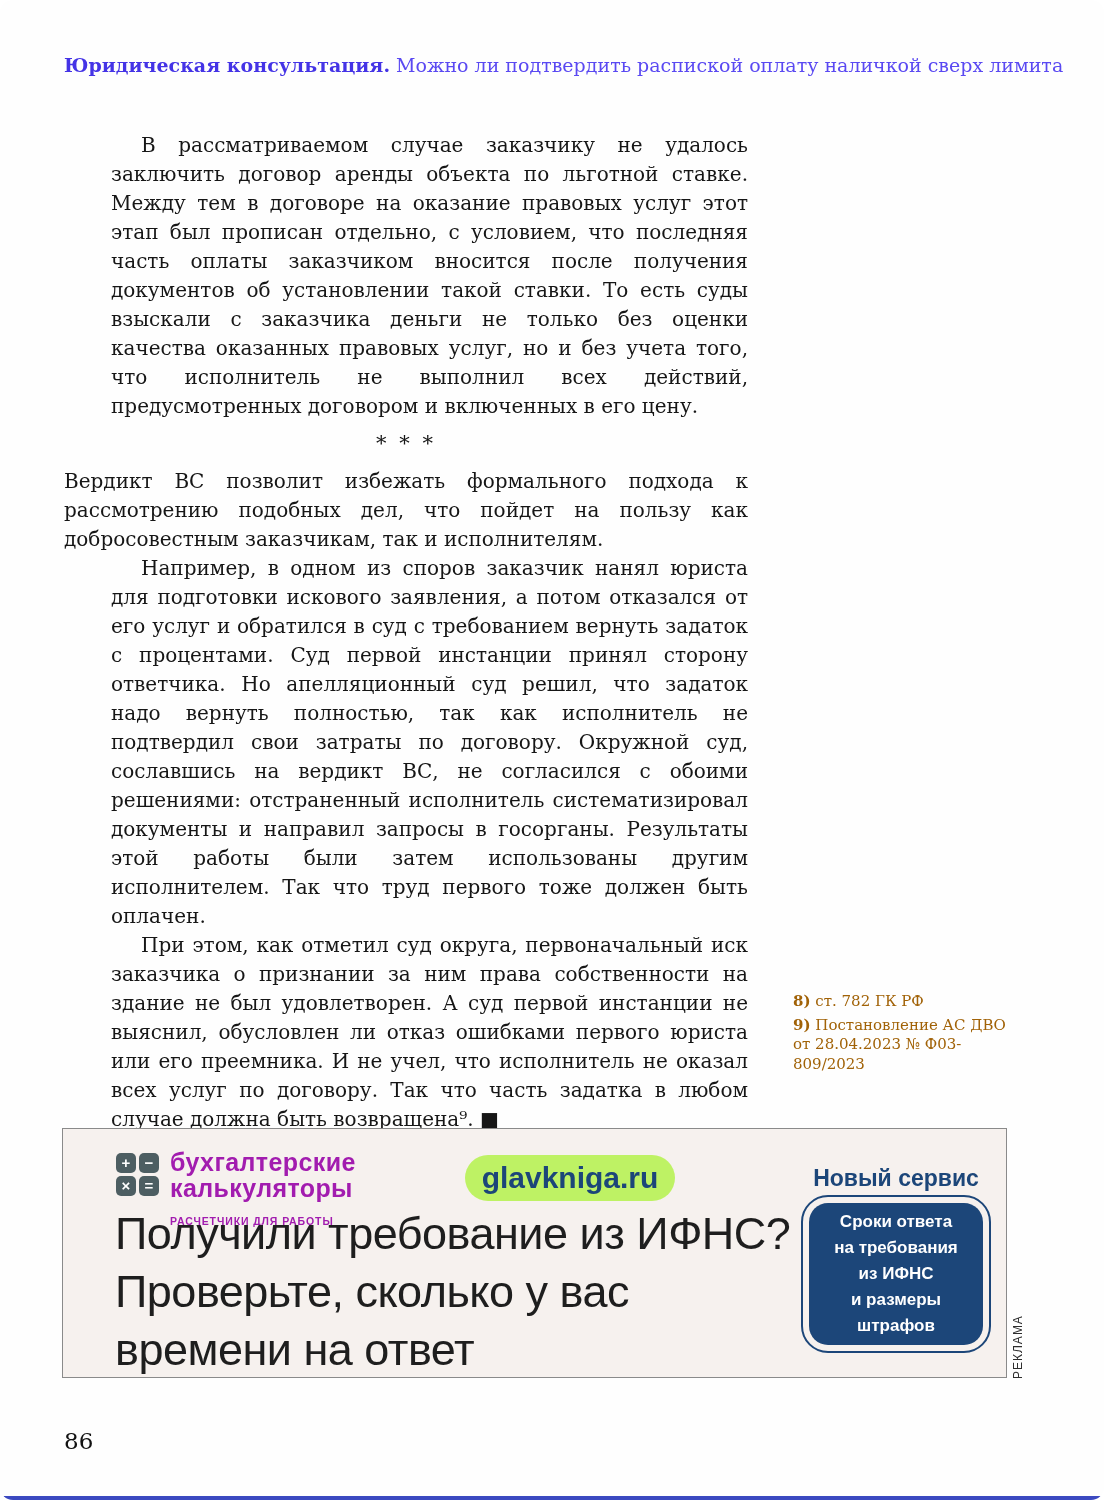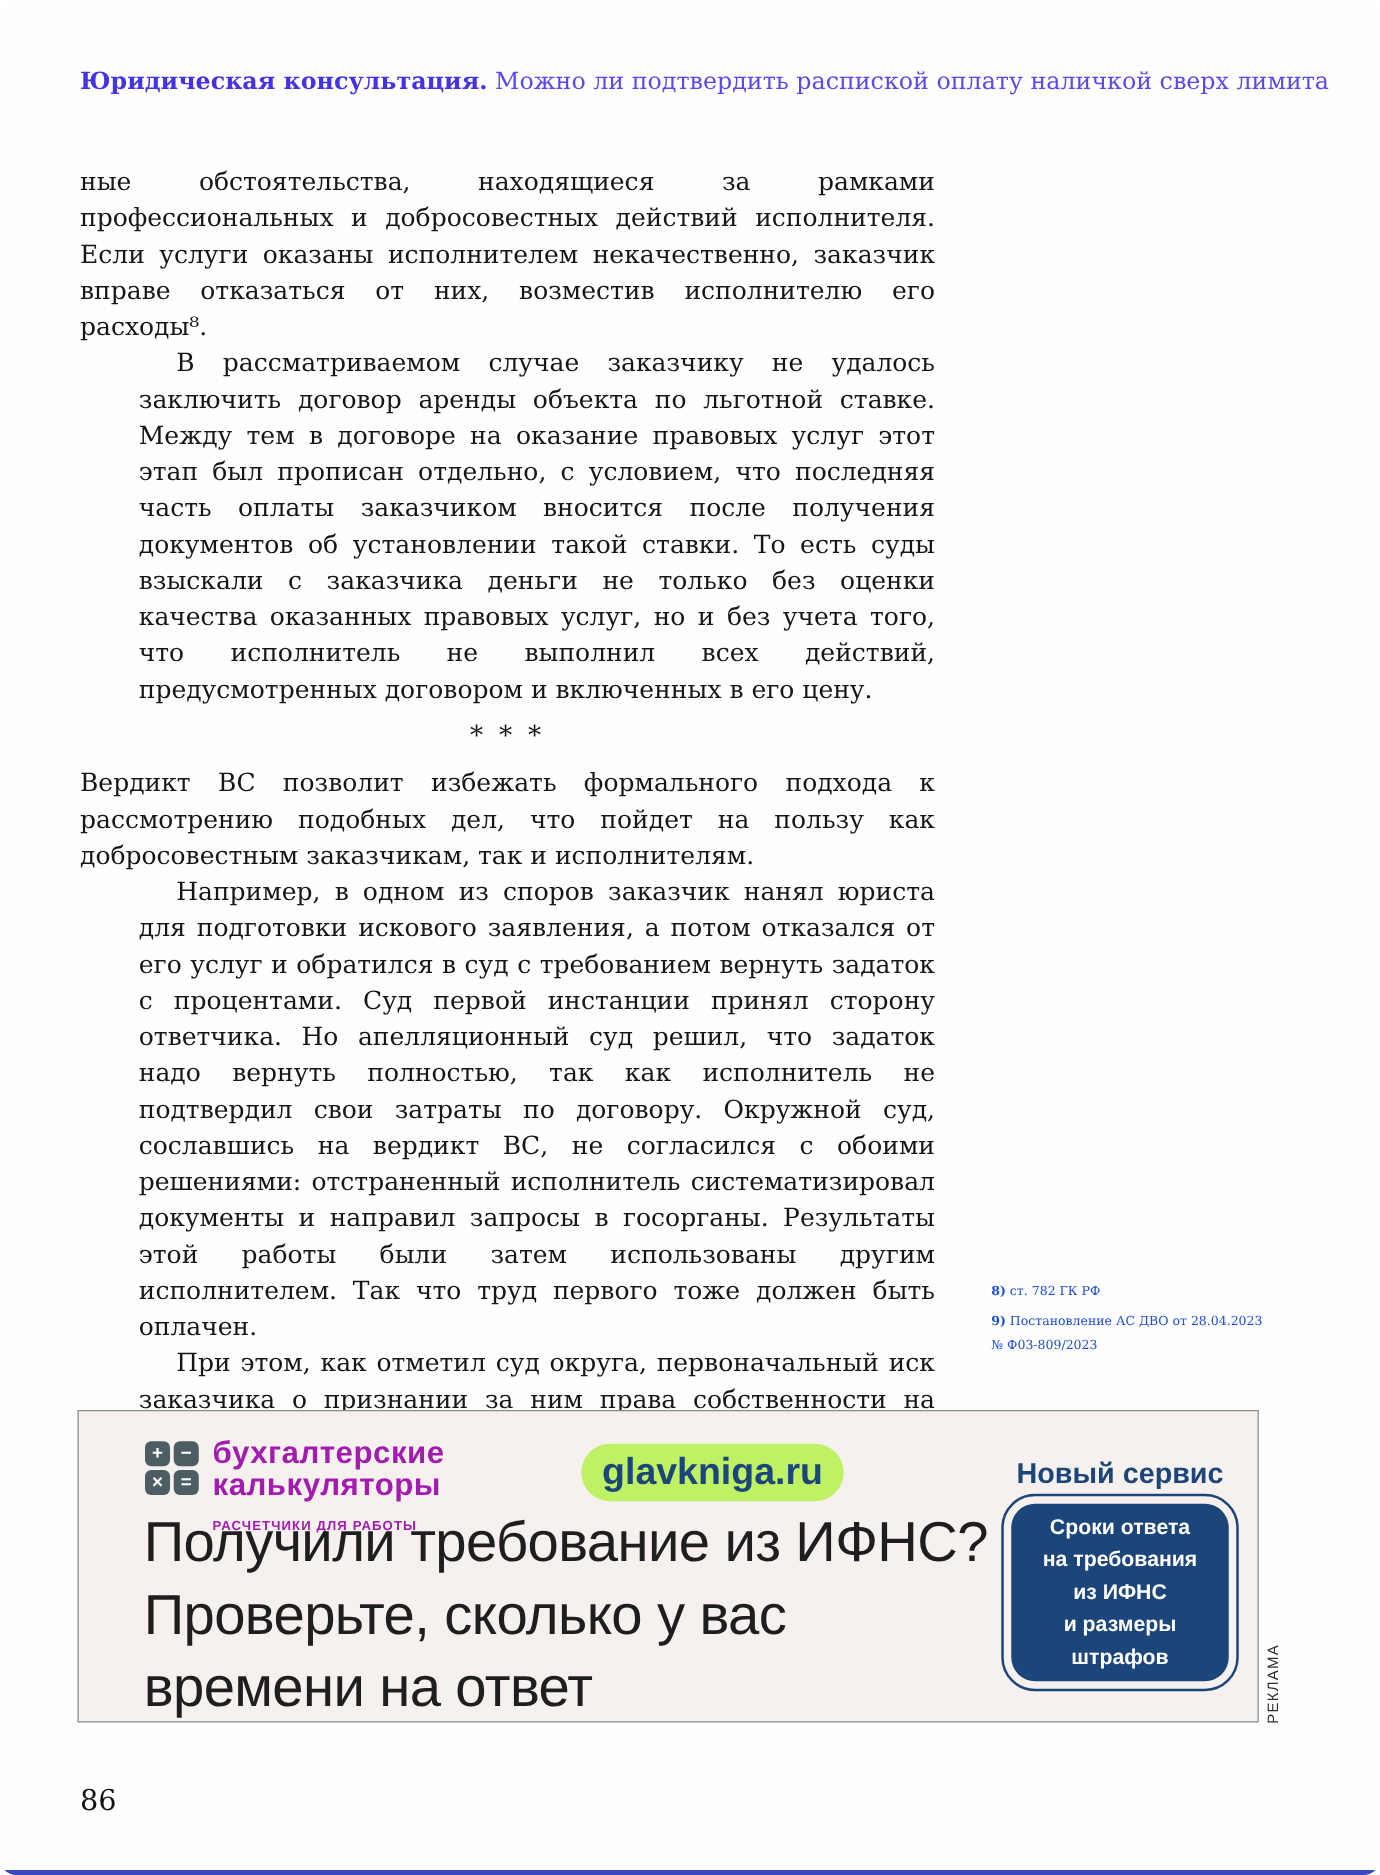--- a/index.html
+++ b/index.html
@@ -13,22 +13,22 @@
   .header-rest { color:#5a49f2; }
 
   
   .body-col { position:absolute; left:64px; top:131px; width:684px; color:#161616;
               font-size:20px; line-height:29px; text-align:justify; }
   .para { margin:0; }
   .para.indent { text-indent:30px;margin-left:47px; }
   .separator { text-align:center; font-size:21px; letter-spacing:3px; padding:8px 0 9px; color:#161616; }
 
   
-  .footnotes { position:absolute; left:793px; top:1024px; width:222px; font-size:10px;
-               line-height:19.5px; color:#1d4ed8; }
+  .footnotes { position:absolute; left:793px; top:992px; width:222px; font-size:15px;
+               line-height:19.5px; color:#a16207; }
   .footnote { margin-bottom:4px; }
   .footnote b { font-weight:700; }
 
   
   .ad { position:absolute; left:62px; top:1128px; width:945px; height:250px;
         background:#f6f1ee; border:1px solid #8a8a8a; }
   .logo { position:absolute; left:53px; top:20px; display:flex; gap:11px; }
   .logo-icons { display:grid; grid-template-columns:20px 20px; grid-auto-rows:20px; gap:3px; margin-top:4px; }
   .licon { background:#4d5e62; color:#ffffff; border-radius:5px;
            font-family:"Liberation Sans", sans-serif; font-weight:700;
@@ -64,21 +64,20 @@
 <body>
 
 <div class="page">
 
   <div class="header">
     <span class="header-bold">Юридическая консультация.</span>
     <span class="header-rest">Можно ли подтвердить распиской оплату наличкой сверх лимита</span>
   </div>
 
   <div class="body-col">
-    <p class="para">ные обстоятельства, находящиеся за рамками профессиональных и добросовестных действий исполнителя. Если услуги оказаны исполнителем некачественно, заказчик вправе отказаться от них, возместив исполнителю его расходы⁸.</p>
     <p class="para indent">В рассматриваемом случае заказчику не удалось заключить договор аренды объекта по льготной ставке. Между тем в договоре на оказание правовых услуг этот этап был прописан отдельно, с условием, что последняя часть оплаты заказчиком вносится после получения документов об установлении такой ставки. То есть суды взыскали с заказчика деньги не только без оценки качества оказанных правовых услуг, но и без учета того, что исполнитель не выполнил всех действий, предусмотренных договором и включенных в его цену.</p>
     <div class="separator">* * *</div>
     <p class="para">Вердикт ВС позволит избежать формального подхода к рассмотрению подобных дел, что пойдет на пользу как добросовестным заказчикам, так и исполнителям.</p>
     <p class="para indent">Например, в одном из споров заказчик нанял юриста для подготовки искового заявления, а потом отказался от его услуг и обратился в суд с требованием вернуть задаток с процентами. Суд первой инстанции принял сторону ответчика. Но апелляционный суд решил, что задаток надо вернуть полностью, так как исполнитель не подтвердил свои затраты по договору. Окружной суд, сославшись на вердикт ВС, не согласился с обоими решениями: отстраненный исполнитель систематизировал документы и направил запросы в госорганы. Результаты этой работы были затем использованы другим исполнителем. Так что труд первого тоже должен быть оплачен.</p>
     <p class="para indent">При этом, как отметил суд округа, первоначальный иск заказчика о признании за ним права собственности на здание не был удовлетворен. А суд первой инстанции не выяснил, обусловлен ли отказ ошибками первого юриста или его преемника. И не учел, что исполнитель не оказал всех услуг по договору. Так что часть задатка в любом случае должна быть возвращена⁹. ■</p>
   </div>
 
   <div class="footnotes">
     <p class="footnote"><b>8)</b> <span>ст. 782 ГК РФ</span></p>
     <p class="footnote"><b>9)</b> <span>Постановление АС ДВО от 28.04.2023 № Ф03-809/2023</span></p>

